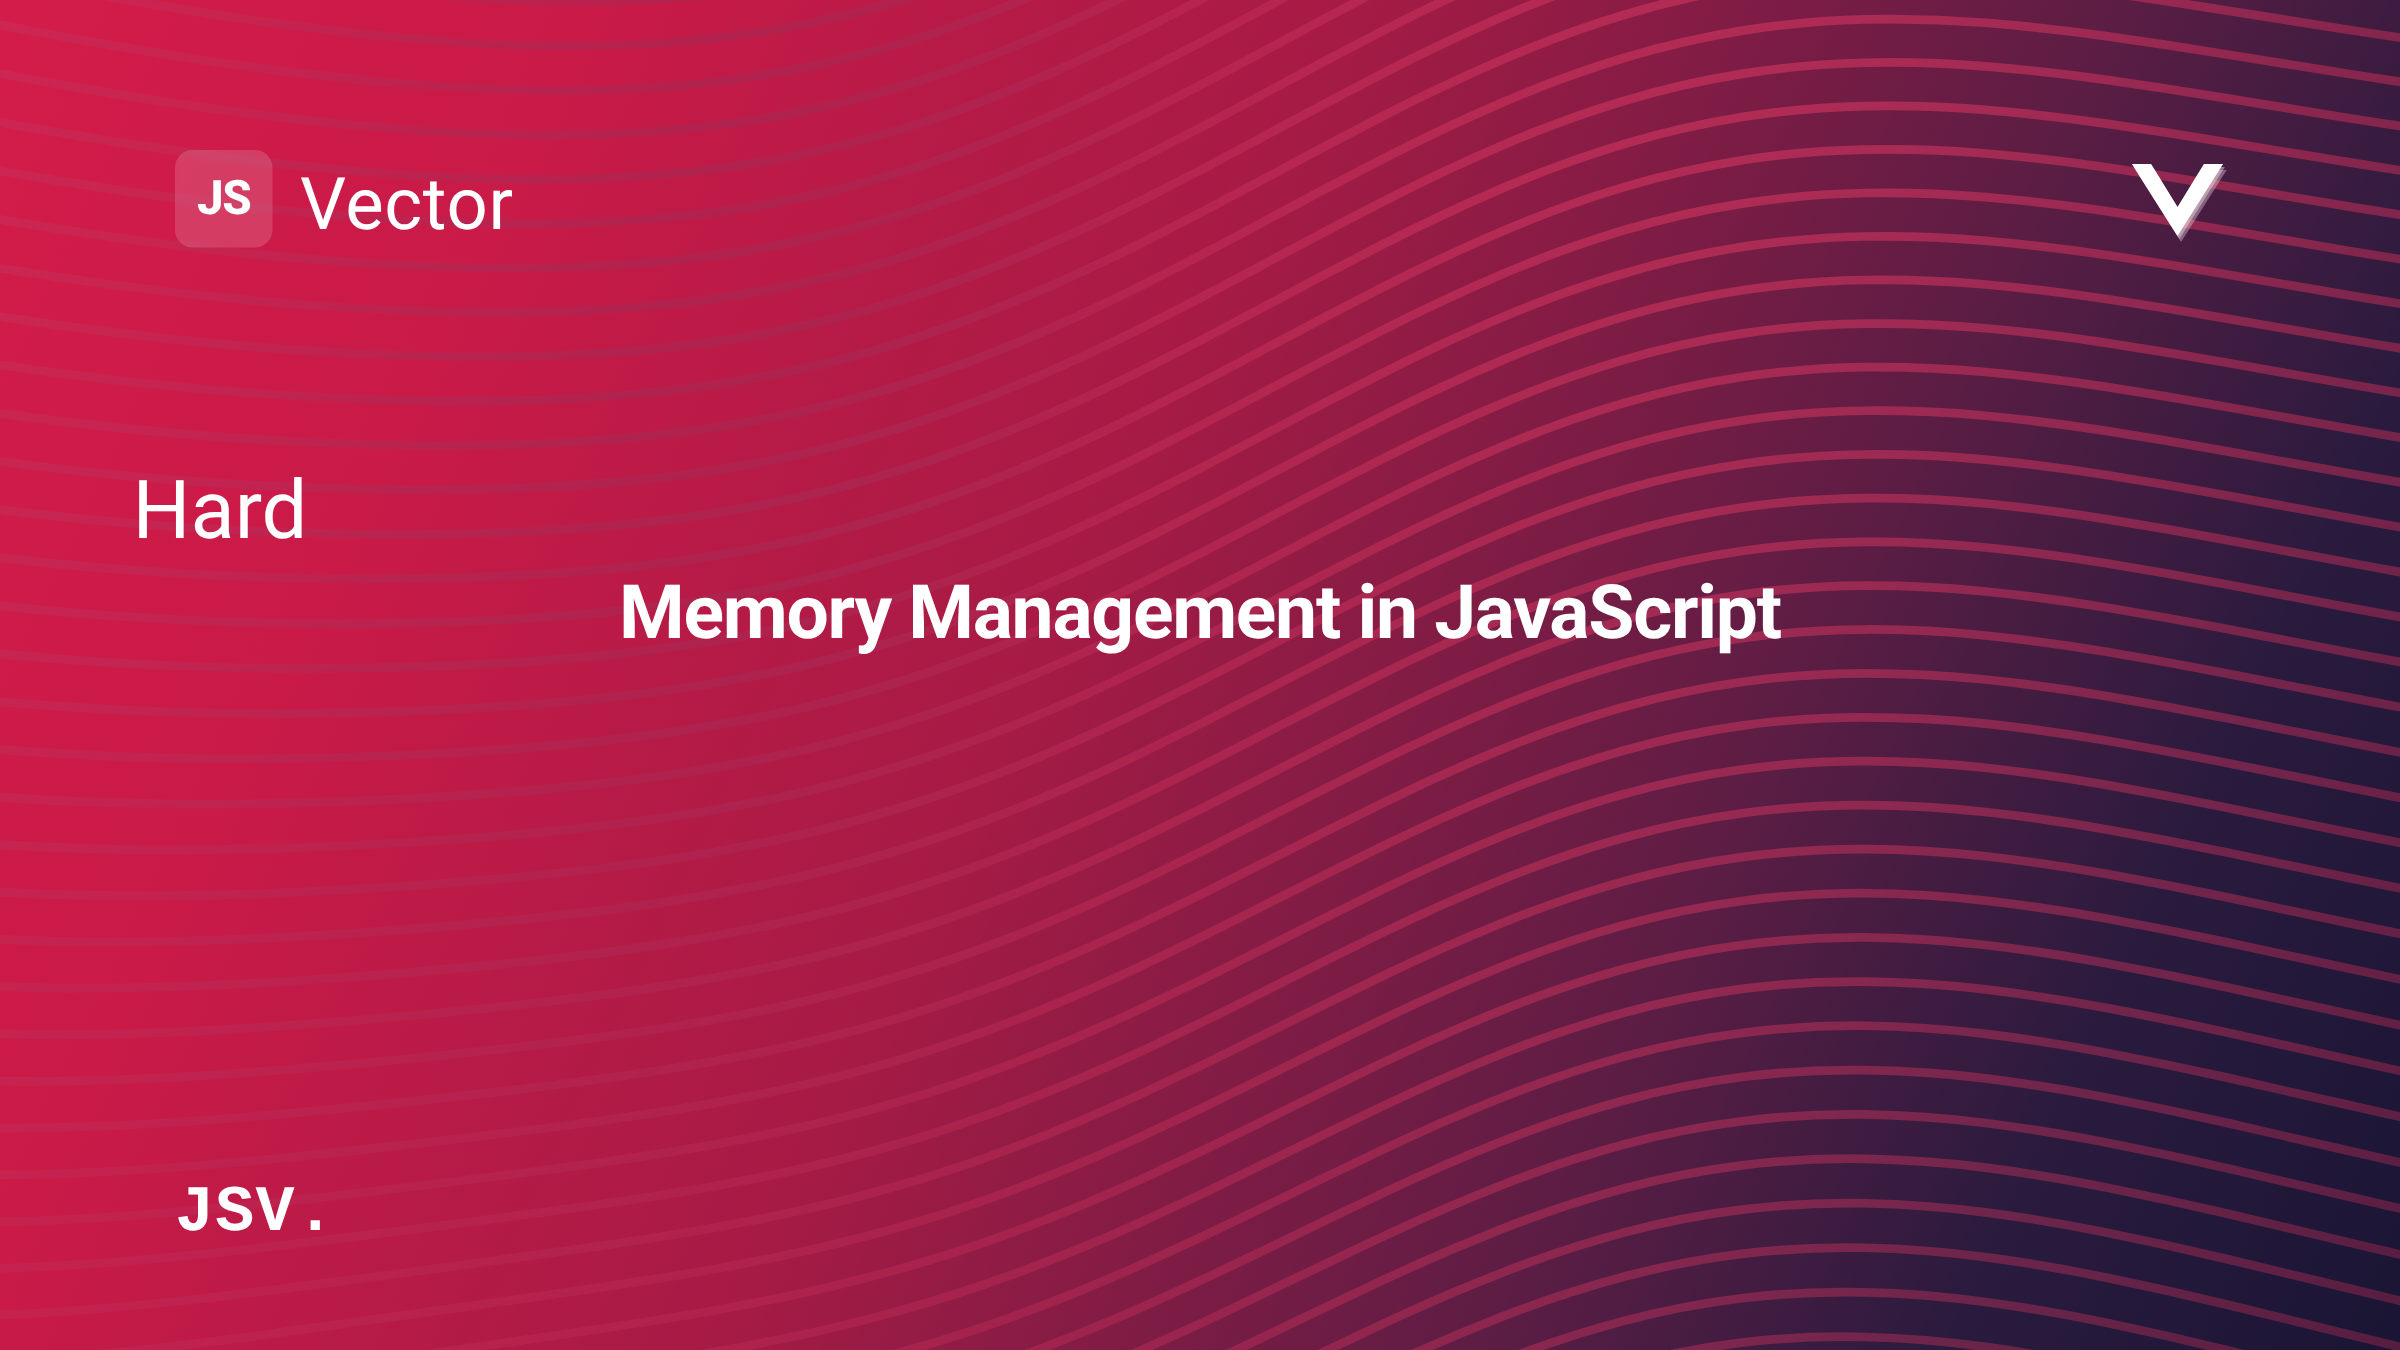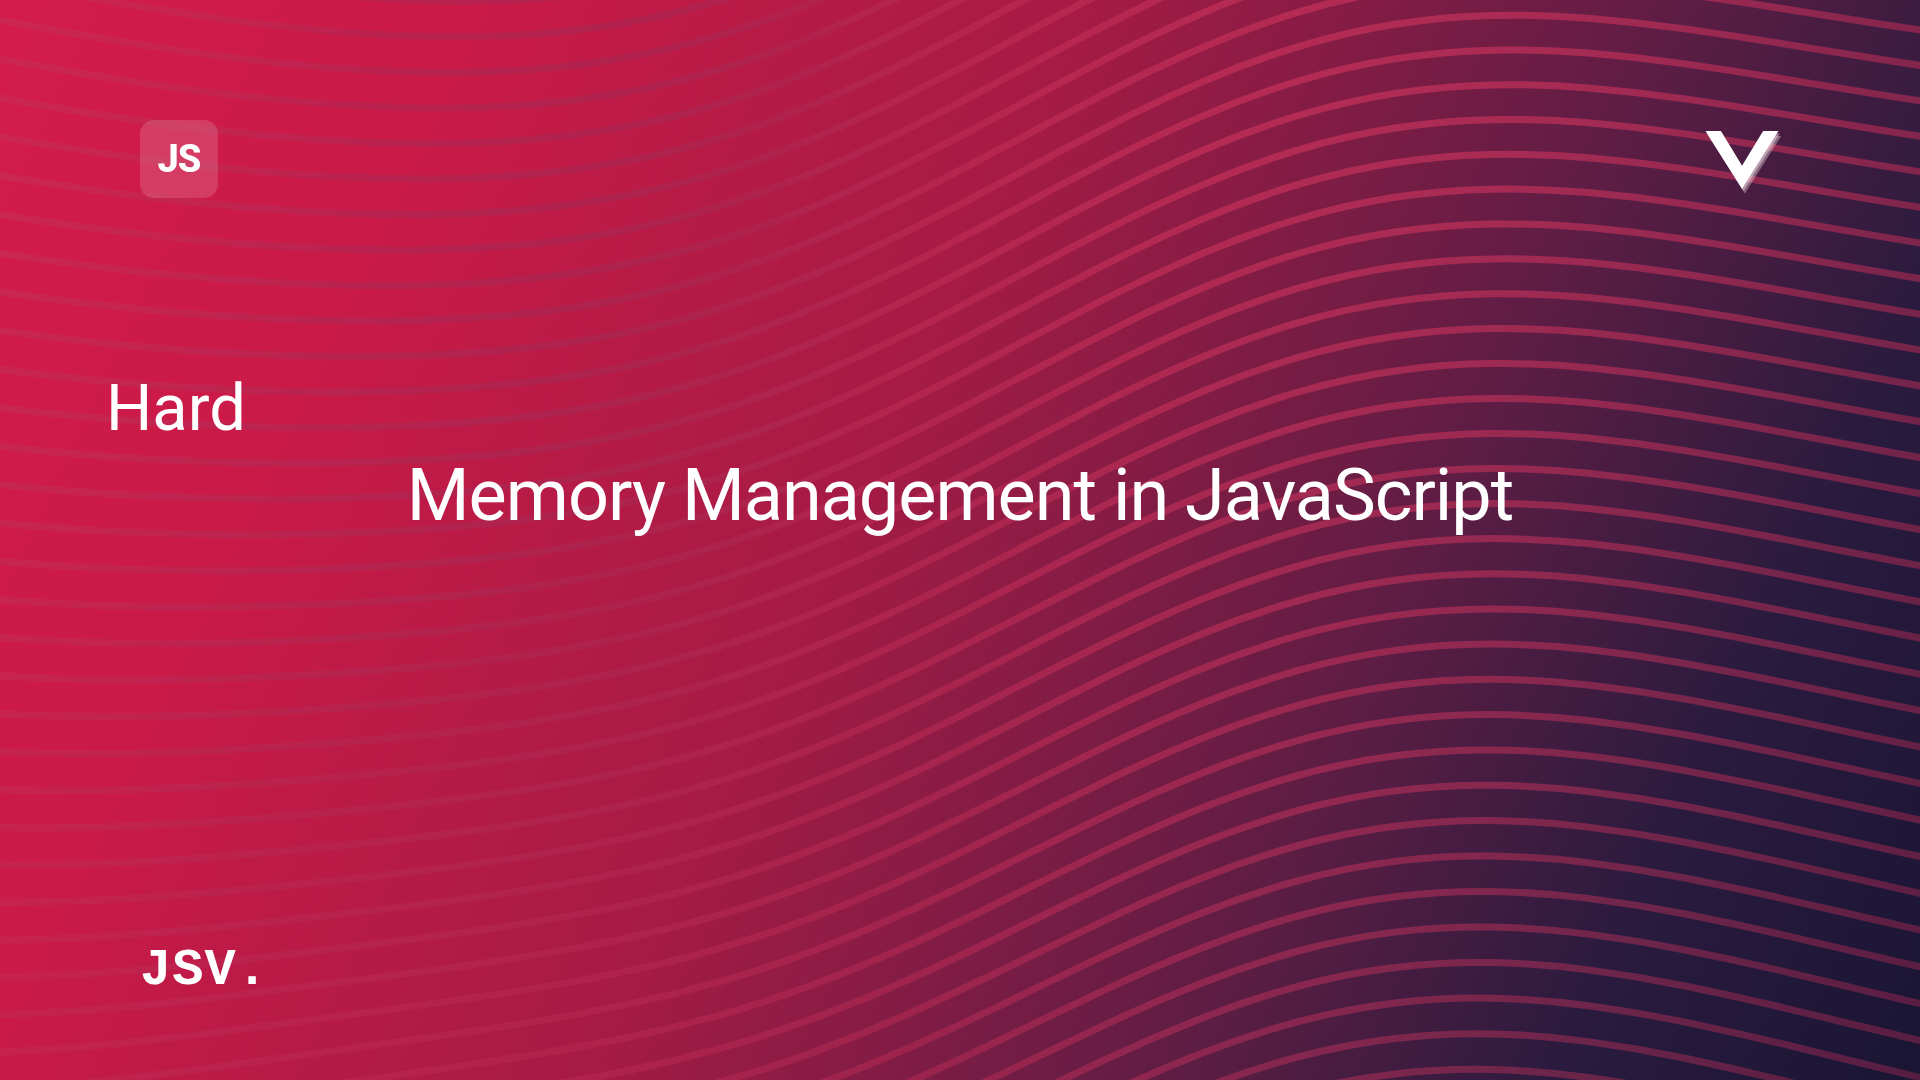--- a/index.html
+++ b/index.html
@@ -72,22 +72,22 @@
     color: #fff;
     font-size: 65px;
     font-weight: 400;
     margin-bottom: 10px;
     text-align: left;
     margin-left: 10px;
   }
 
   .title {
     color: #fff;
-    font-size: 72px;
-    font-weight: 400;
+    font-size: 60px;
+    font-weight: 700;
     line-height: 1.12;
     letter-spacing: -1px;
   }
 
   .logo-bottom {
     position: absolute;
     bottom: 80px;
     left: 140px;
     color: #fff;
     font-size: 52px;
@@ -165,20 +165,21 @@
       <path d="M -200.0 1433.7 Q -200.0 1433.7 -151.7 1432.6 Q -103.3 1431.5 -55.0 1426.1 Q -6.7 1420.7 41.7 1412.0 Q 90.0 1403.2 138.3 1392.8 Q 186.7 1382.3 235.0 1371.7 Q 283.3 1361.2 331.7 1351.9 Q 380.0 1342.6 428.3 1334.7 Q 476.7 1326.8 525.0 1319.4 Q 573.3 1312.0 621.7 1303.3 Q 670.0 1294.7 718.3 1282.8 Q 766.7 1270.9 815.0 1254.7 Q 863.3 1238.4 911.7 1218.0 Q 960.0 1197.6 1008.3 1174.8 Q 1056.7 1152.0 1105.0 1129.7 Q 1153.3 1107.3 1201.7 1088.5 Q 1250.0 1069.7 1298.3 1056.9 Q 1346.7 1044.1 1395.0 1038.4 Q 1443.3 1032.7 1491.7 1033.9 Q 1540.0 1035.0 1588.3 1041.6 Q 1636.7 1048.1 1685.0 1058.2 Q 1733.3 1068.3 1781.7 1080.2 Q 1830.0 1092.0 1878.3 1104.2 Q 1926.7 1116.4 1975.0 1128.3 Q 2023.3 1140.2 2071.7 1151.7" opacity="0.56"></path>
       <path d="M -200.0 1472.1 Q -200.0 1472.1 -151.7 1470.5 Q -103.3 1468.9 -55.0 1462.9 Q -6.7 1456.9 41.7 1447.6 Q 90.0 1438.3 138.3 1427.3 Q 186.7 1416.3 235.0 1405.4 Q 283.3 1394.5 331.7 1384.9 Q 380.0 1375.4 428.3 1367.4 Q 476.7 1359.4 525.0 1352.1 Q 573.3 1344.8 621.7 1336.3 Q 670.0 1327.8 718.3 1316.2 Q 766.7 1304.6 815.0 1288.6 Q 863.3 1272.6 911.7 1252.4 Q 960.0 1232.2 1008.3 1209.6 Q 1056.7 1186.9 1105.0 1164.7 Q 1153.3 1142.5 1201.7 1123.8 Q 1250.0 1105.1 1298.3 1092.3 Q 1346.7 1079.6 1395.0 1073.9 Q 1443.3 1068.3 1491.7 1069.6 Q 1540.0 1070.8 1588.3 1077.5 Q 1636.7 1084.2 1685.0 1094.5 Q 1733.3 1104.7 1781.7 1116.7 Q 1830.0 1128.7 1878.3 1141.1 Q 1926.7 1153.5 1975.0 1165.7 Q 2023.3 1177.8 2071.7 1189.5" opacity="0.55"></path>
     </g>
 </svg>
 
 <div class="content">
   <div class="logo-top">
     <div class="js-badge">
       <span>JS</span>
     </div>
+    <div class="brand-text">Vector</div>
   </div>
 
   <div class="center-block">
     <div class="difficulty">Hard</div>
     <div class="title">Memory Management in JavaScript</div>
   </div>
 
   <div class="logo-bottom">JSV.</div>
 
   <svg class="v-mark" viewBox="0 0 100 100">

